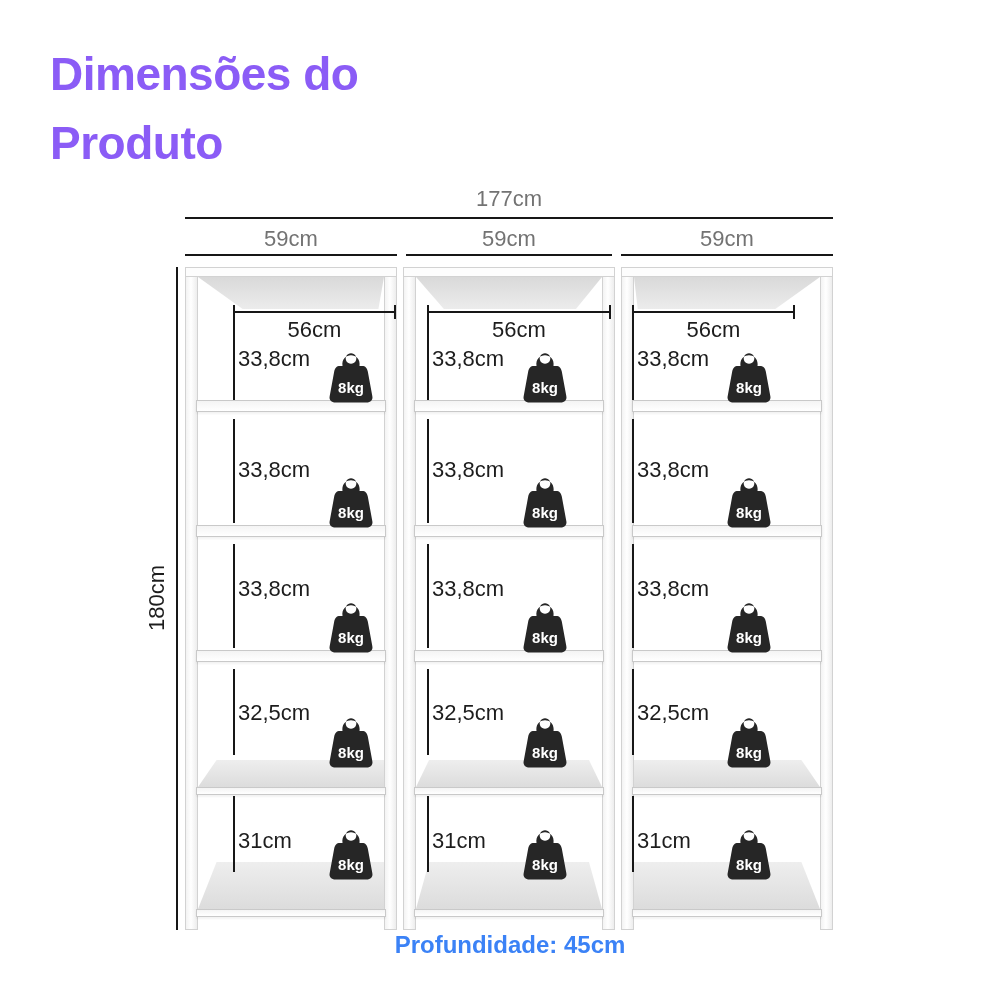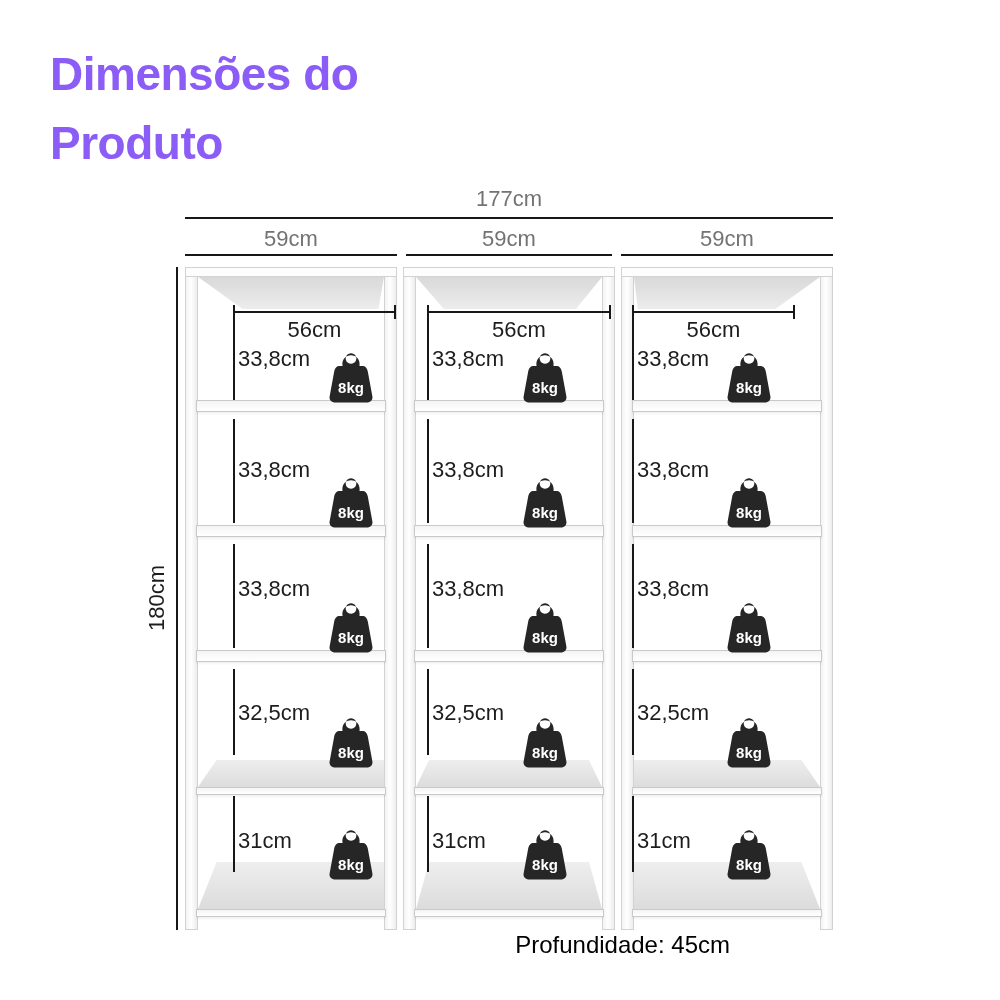--- a/index.html
+++ b/index.html
@@ -18,22 +18,22 @@
 
   
   .dim-line-h{height:2px;background:#171717;}
   .dim-line-v{width:2px;background:#171717;}
   .dim-label{font-size:22px;color:#737373;text-align:center;}
   .rot-label{
     left:116px;top:585px;width:82px;height:26px;text-align:center;
     transform:rotate(-90deg);font-size:22px;color:#1d1d1d;
   }
   .footer-label{
-    left:290px;top:931px;width:440px;text-align:right;
-    font-size:24px;color:#000000;
+    left:290px;top:931px;width:440px;text-align:center;
+    font-size:24px;color:#3b82f6;font-weight:bold;
   }
 
   
   .unit{left:185px;top:267px;width:648px;height:663px;}
   .col{position:absolute;top:0;width:212px;height:663px;padding-left:16px;}
   .c1{left:0;   --mx:48px; --mw:163px; --wx:141px;}
   .c2{left:218px;--mx:24px; --mw:184px; --wx:117px;}
   .c3{left:436px;--mx:11px; --mw:163px; --wx:103px;}
 
   .upright{position:absolute;top:0;width:13px;height:663px;

